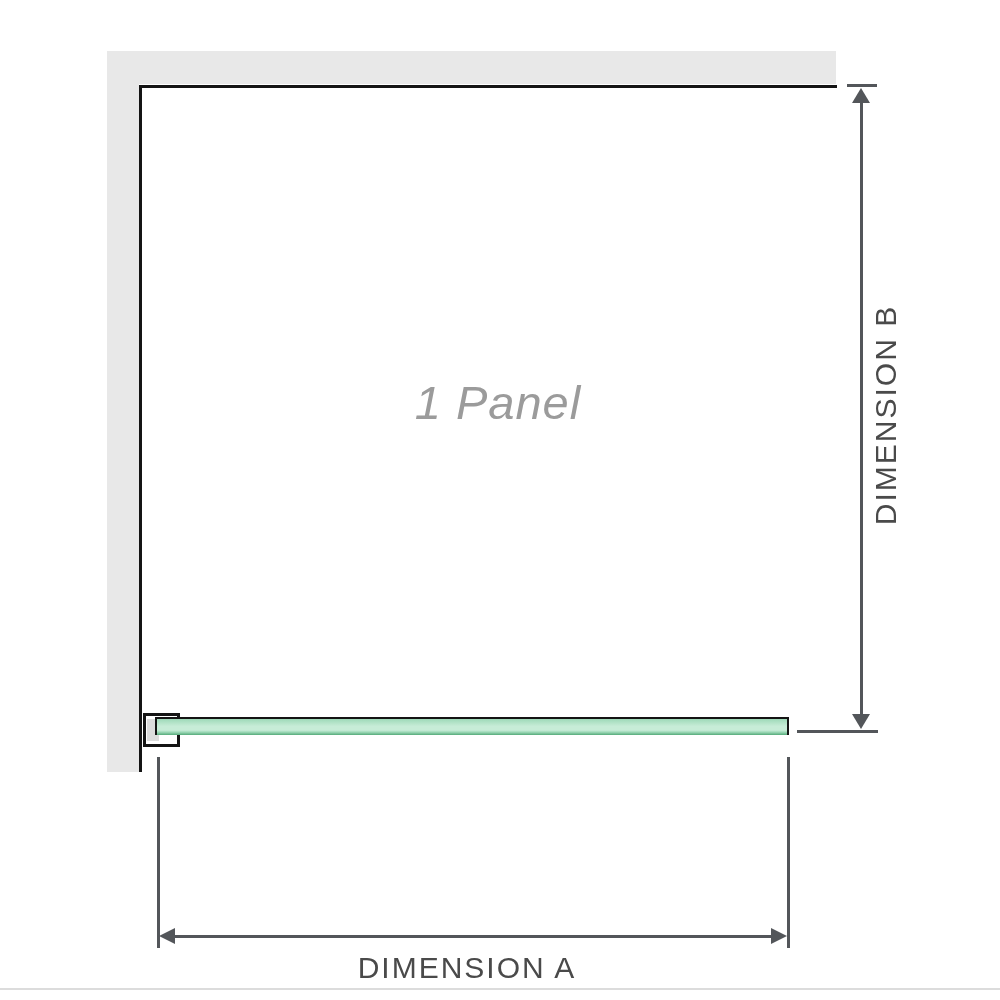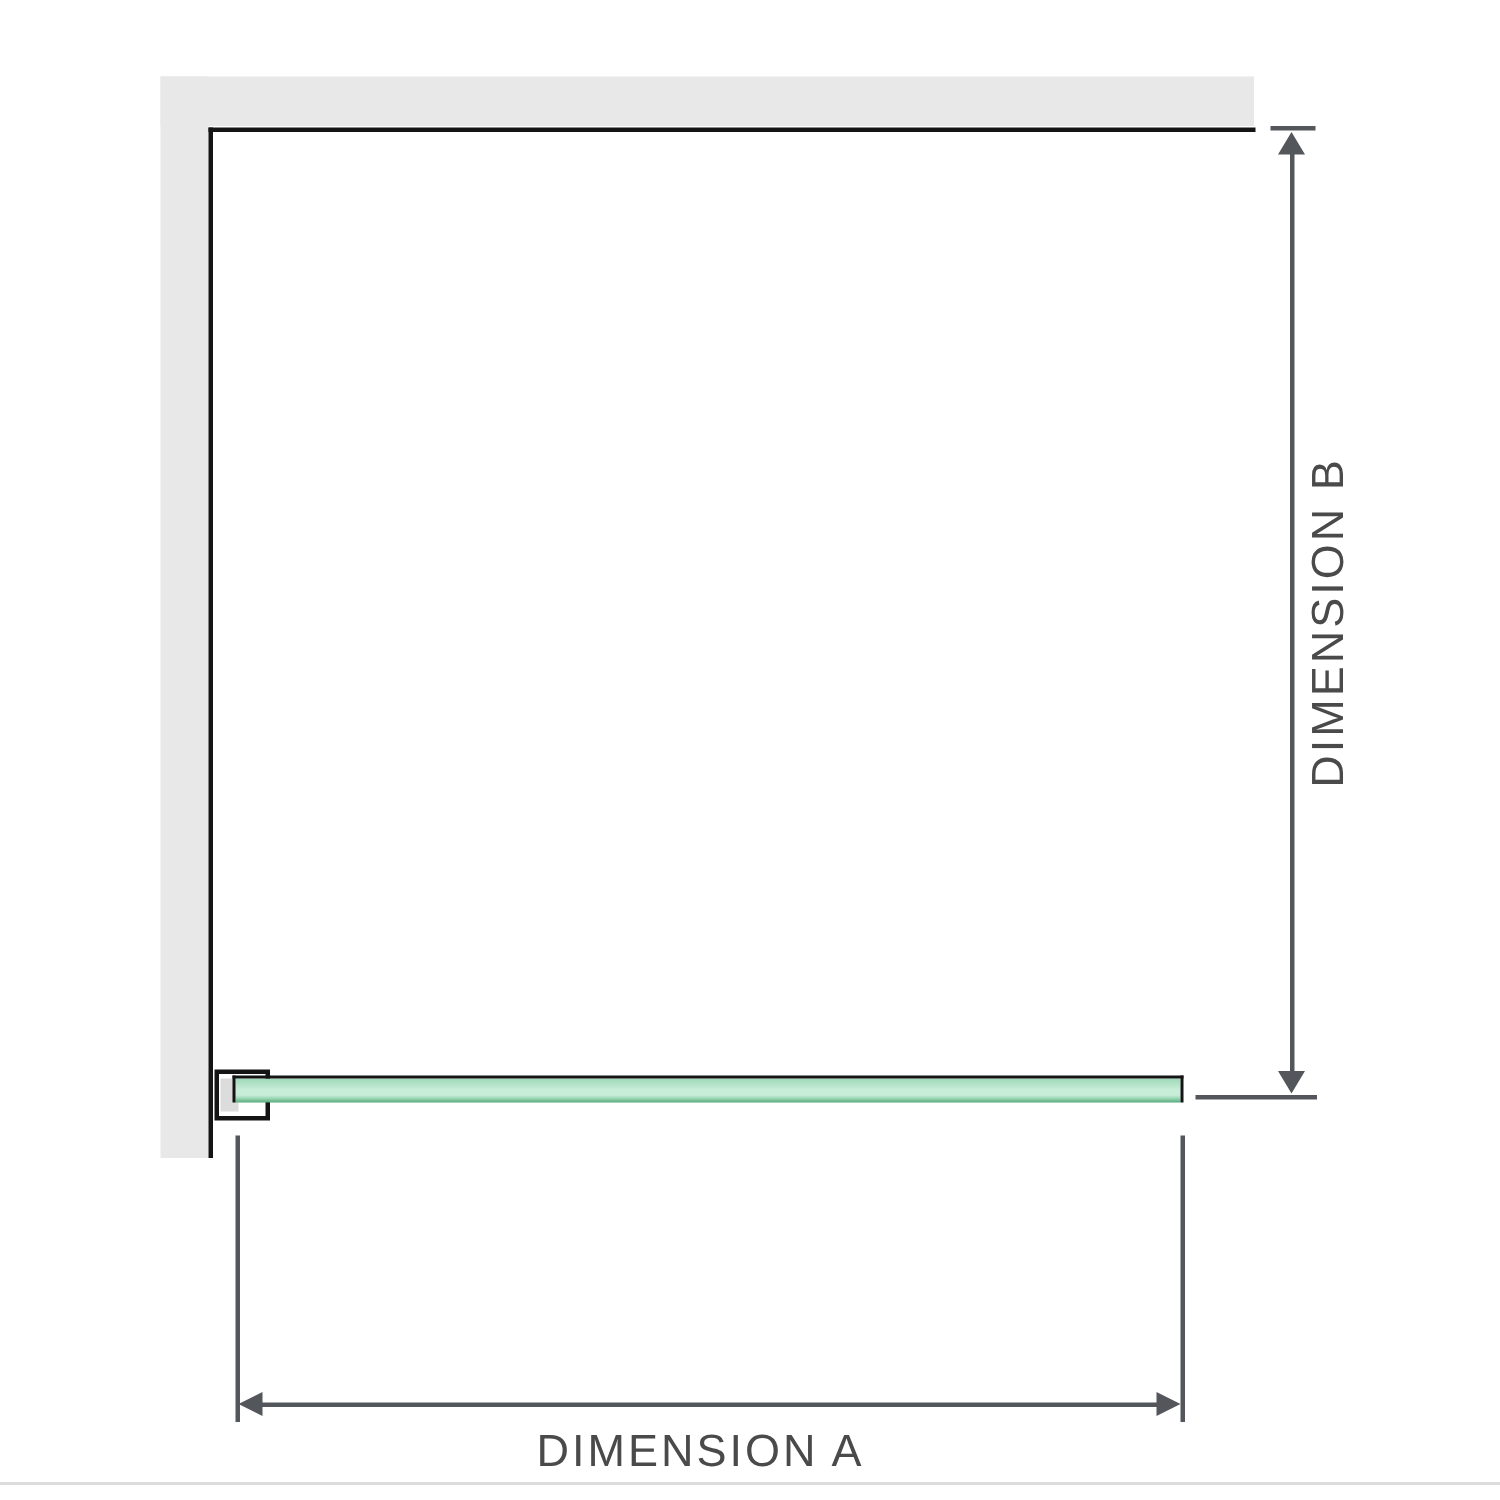--- a/index.html
+++ b/index.html
@@ -123,20 +123,21 @@
 <body>
 
 <div class="stage">
 
   <div class="abs wall wall-top"></div>
   <div class="abs wall wall-left"></div>
 
   <div class="abs edge edge-top"></div>
   <div class="abs edge edge-left"></div>
 
+  <div class="abs watermark">1 Panel</div>
 
   <div class="abs clamp">
     <div class="clamp-pad"></div>
   </div>
 
   <div class="abs glass"></div>
 
   <div class="abs dim dimb-tick-top"></div>
   <div class="abs dim dimb-tick-bottom"></div>
   <div class="abs dim dimb-line"></div>

